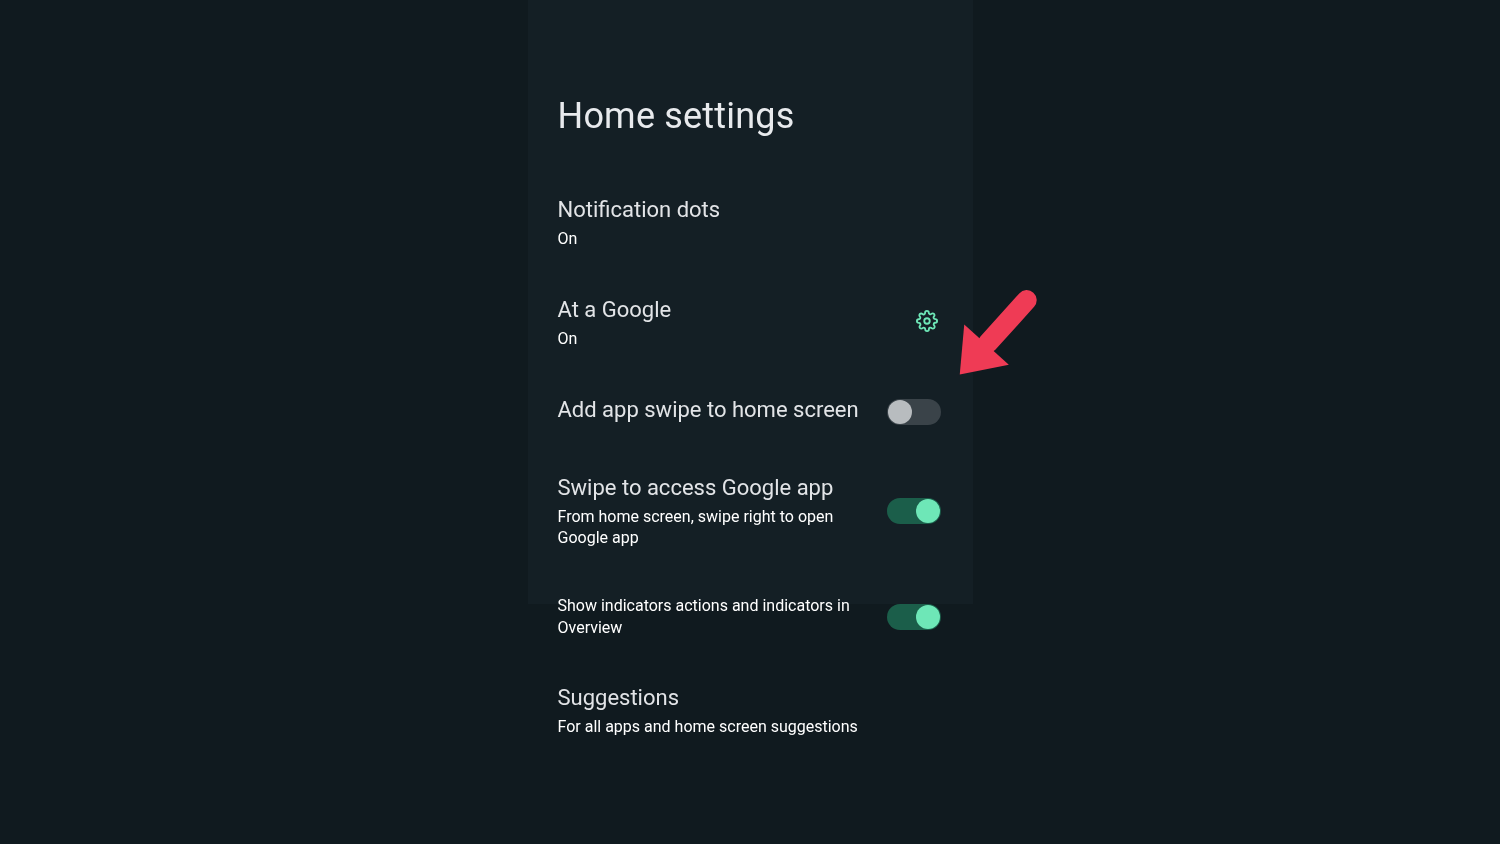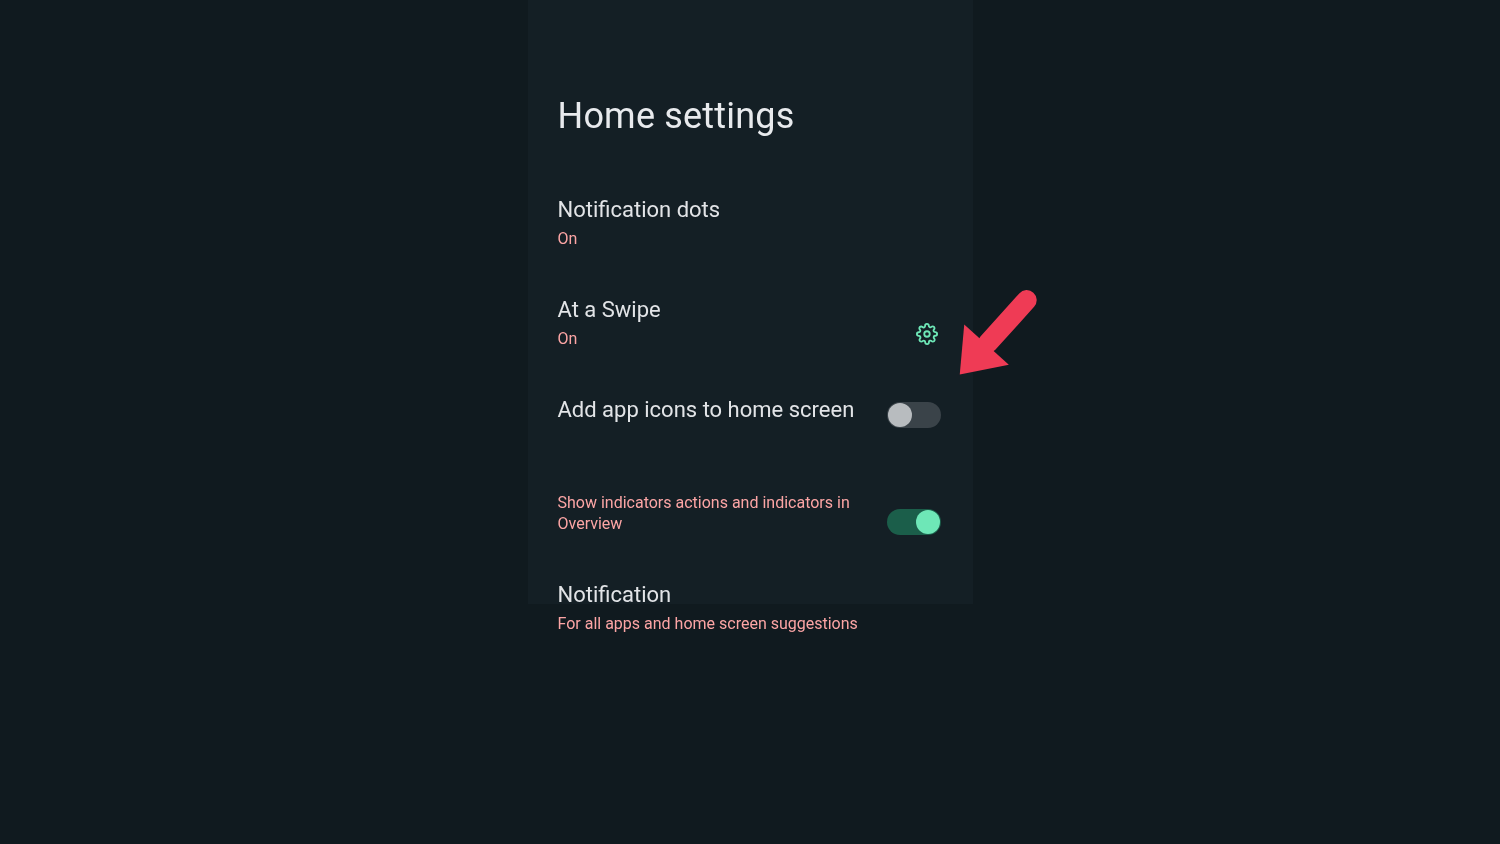--- a/index.html
+++ b/index.html
@@ -22,38 +22,38 @@
     .page-title {
       color: #e8eaed;
       font-size: 36px;
       font-weight: 400;
       padding: 95px 0 45px 30px;
       letter-spacing: 0.2px;
     }
     .setting-row {
       padding: 14px 30px 14px 30px;
       display: flex;
-      align-items: flex-end;
+      align-items: center;
       justify-content: space-between;
       gap: 18px;
     }
     .setting-text {
       flex: 1;
       min-width: 0;
       padding-right: 6px;
     }
     .setting-title {
       color: #e2e4e7;
       font-size: 22px;
       font-weight: 400;
       line-height: 1.28;
       margin-bottom: 4px;
     }
     .setting-subtitle {
-      color: #fca5a5;
+      color: #ffffff;
       font-size: 16px;
       font-weight: 400;
       line-height: 1.35;
     }
     .row-spacer { height: 18px; }
     
     .gear-btn {
       width: 28px; height: 28px;
       display: flex; align-items: center; justify-content: center;
       background: transparent; border: none; cursor: pointer;
@@ -99,61 +99,71 @@
   <div class="setting-row">
     <div class="setting-text">
       <div class="setting-title">Notification dots</div>
       <div class="setting-subtitle">On</div>
     </div>
   </div>
   <div class="row-spacer"></div>
 
   <div class="setting-row">
     <div class="setting-text">
-      <div class="setting-title">At a Swipe</div>
+      <div class="setting-title">At a Google</div>
       <div class="setting-subtitle">On</div>
     </div>
     <button class="gear-btn">
       <span>
         <svg viewBox="0 0 24 24" fill="none" stroke="#6ee7b7" stroke-width="2">
           <circle cx="12" cy="12" r="3"></circle>
           <path d="M19.4 15a1.65 1.65 0 0 0 .33 1.82l.06.06a2 2 0 1 1-2.83 2.83l-.06-.06a1.65 1.65 0 0 0-1.82-.33 1.65 1.65 0 0 0-1 1.51V21a2 2 0 1 1-4 0v-.09a1.65 1.65 0 0 0-1-1.51 1.65 1.65 0 0 0-1.82.33l-.06.06a2 2 0 1 1-2.83-2.83l.06-.06a1.65 1.65 0 0 0 .33-1.82 1.65 1.65 0 0 0-1.51-1H3a2 2 0 1 1 0-4h.09a1.65 1.65 0 0 0 1.51-1 1.65 1.65 0 0 0-.33-1.82l-.06-.06a2 2 0 1 1 2.83-2.83l.06.06a1.65 1.65 0 0 0 1.82.33h0a1.65 1.65 0 0 0 1-1.51V3a2 2 0 1 1 4 0v.09a1.65 1.65 0 0 0 1 1.51h0a1.65 1.65 0 0 0 1.82-.33l.06-.06a2 2 0 1 1 2.83 2.83l-.06.06a1.65 1.65 0 0 0-.33 1.82v0a1.65 1.65 0 0 0 1.51 1H21a2 2 0 1 1 0 4h-.09a1.65 1.65 0 0 0-1.51 1z"></path>
         </svg>
       </span>
     </button>
   </div>
   <div class="row-spacer"></div>
 
   <div class="setting-row">
     <div class="setting-text">
-      <div class="setting-title">Add app icons to home screen</div>
+      <div class="setting-title">Add app swipe to home screen</div>
     </div>
     <div class="toggle off">
       <div class="track"></div>
       <div class="thumb"></div>
     </div>
   </div>
   <div class="row-spacer"></div>
 
+  <div class="setting-row">
+    <div class="setting-text">
+      <div class="setting-title">Swipe to access Google app</div>
+      <div class="setting-subtitle">From home screen, swipe right to open Google app</div>
+    </div>
+    <div class="toggle on">
+      <div class="track"></div>
+      <div class="thumb"></div>
+    </div>
+  </div>
   <div class="row-spacer"></div>
 
   <div class="setting-row">
     <div class="setting-text">
       <div class="setting-subtitle">Show indicators actions and indicators in Overview</div>
     </div>
     <div class="toggle on">
       <div class="track"></div>
       <div class="thumb"></div>
     </div>
   </div>
   <div class="row-spacer"></div>
 
   <div class="setting-row">
     <div class="setting-text">
-      <div class="setting-title">Notification</div>
+      <div class="setting-title">Suggestions</div>
       <div class="setting-subtitle">For all apps and home screen suggestions</div>
     </div>
   </div>
 
   <svg class="arrow-annotation" style="left:390px; top:258px;" width="150" height="150" viewBox="0 0 150 150">
     <g transform="rotate(42 75 75)">
       <rect x="68" y="18" width="20" height="78" rx="10" fill="#ef3b55"></rect>
       <polygon points="78,128 48,88 108,88" fill="#ef3b55"></polygon>
     </g>
   </svg>

